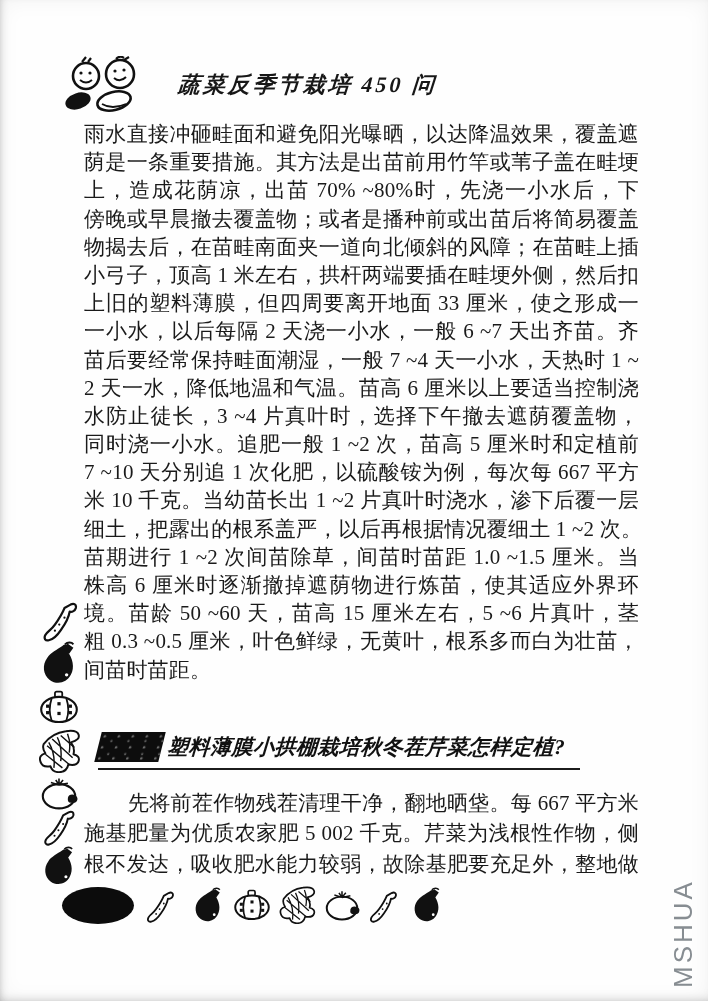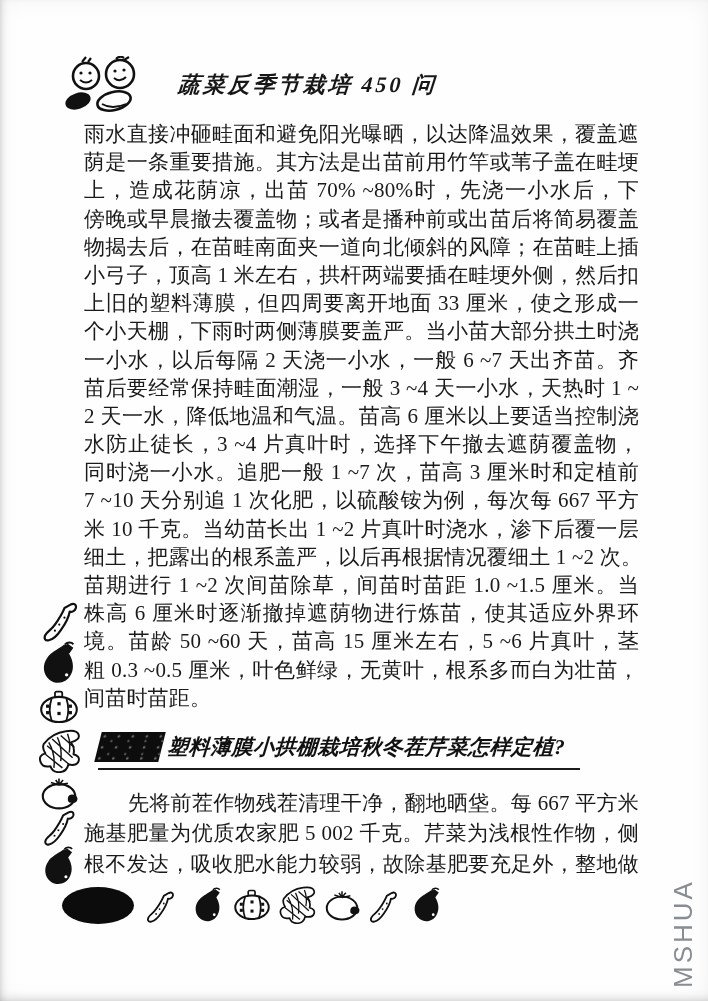--- a/index.html
+++ b/index.html
@@ -149,26 +149,25 @@
   <div class="hdr-title">蔬菜反季节栽培 450 问</div>
 
   <div class="para1">
     <div class="line">雨水直接冲砸畦面和避免阳光曝晒，以达降温效果，覆盖遮</div>
     <div class="line">荫是一条重要措施。其方法是出苗前用竹竿或苇子盖在畦埂</div>
     <div class="line">上，造成花荫凉，出苗 70% ~80%时，先浇一小水后，下</div>
     <div class="line">傍晚或早晨撤去覆盖物；或者是播种前或出苗后将简易覆盖</div>
     <div class="line">物揭去后，在苗畦南面夹一道向北倾斜的风障；在苗畦上插</div>
     <div class="line">小弓子，顶高 1 米左右，拱杆两端要插在畦埂外侧，然后扣</div>
     <div class="line">上旧的塑料薄膜，但四周要离开地面 33 厘米，使之形成一</div>
-    <div class="line">个小天棚，下雨时两侧薄膜要盖严。当小苗大部分拱土时浇</div>
     <div class="line">一小水，以后每隔 2 天浇一小水，一般 6 ~7 天出齐苗。齐</div>
-    <div class="line">苗后要经常保持畦面潮湿，一般 3 ~4 天一小水，天热时 1 ~</div>
+    <div class="line">苗后要经常保持畦面潮湿，一般 7 ~4 天一小水，天热时 1 ~</div>
     <div class="line">2 天一水，降低地温和气温。苗高 6 厘米以上要适当控制浇</div>
     <div class="line">水防止徒长，3 ~4 片真叶时，选择下午撤去遮荫覆盖物，</div>
-    <div class="line">同时浇一小水。追肥一般 1 ~7 次，苗高 3 厘米时和定植前</div>
+    <div class="line">同时浇一小水。追肥一般 1 ~2 次，苗高 5 厘米时和定植前</div>
     <div class="line">7 ~10 天分别追 1 次化肥，以硫酸铵为例，每次每 667 平方</div>
     <div class="line">米 10 千克。当幼苗长出 1 ~2 片真叶时浇水，渗下后覆一层</div>
     <div class="line">细土，把露出的根系盖严，以后再根据情况覆细土 1 ~2 次。</div>
     <div class="line">苗期进行 1 ~2 次间苗除草，间苗时苗距 1.0 ~1.5 厘米。当</div>
     <div class="line">株高 6 厘米时逐渐撤掉遮荫物进行炼苗，使其适应外界环</div>
     <div class="line">境。苗龄 50 ~60 天，苗高 15 厘米左右，5 ~6 片真叶，茎</div>
     <div class="line">粗 0.3 ~0.5 厘米，叶色鲜绿，无黄叶，根系多而白为壮苗，</div>
     <div class="line short">间苗时苗距。</div>
   </div>
 

